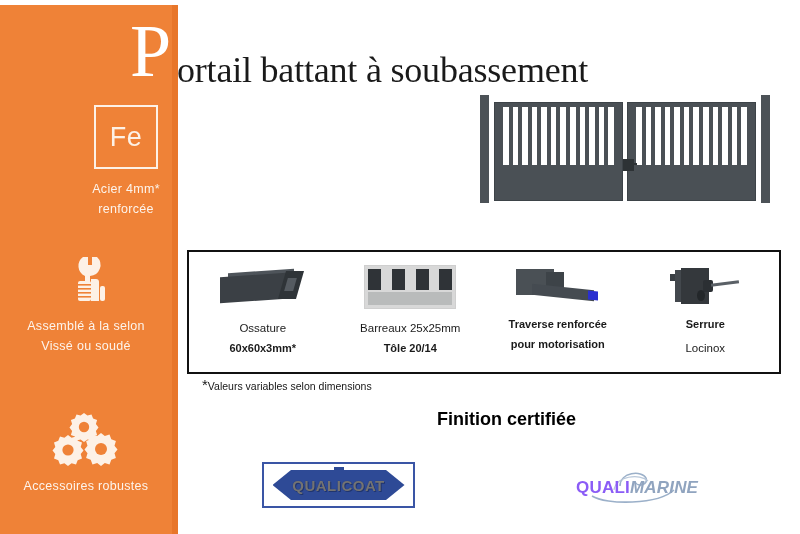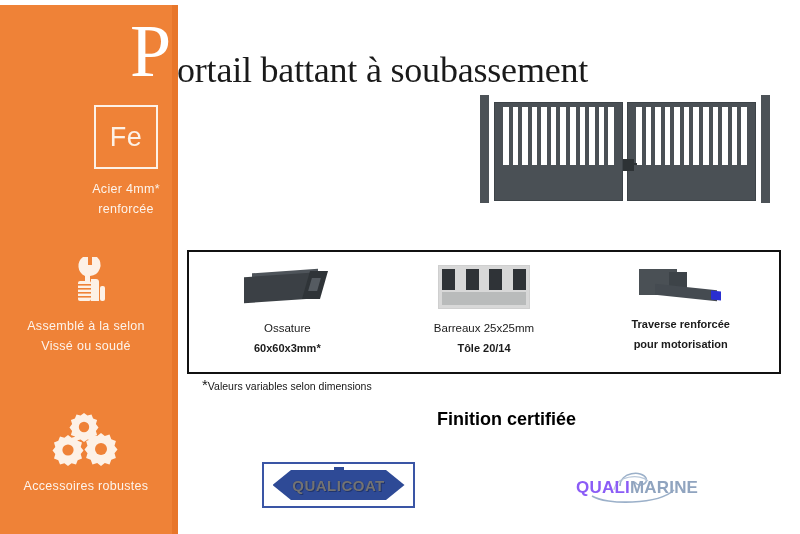--- a/index.html
+++ b/index.html
@@ -106,21 +106,21 @@
            justify-content:center;font-size:15px;font-weight:bold;letter-spacing:.5px;
            color:#737373;font-family:"Liberation Sans",sans-serif;
            text-shadow:0 0 1px #20356e,1px 1px 0 #20356e;}
   .qc-dot{position:absolute;left:50%;top:3px;margin-left:-5px;width:10px;height:7px;background:#2e4a96;}
 
   .qualimarine{position:absolute;left:562px;top:466px;width:148px;height:40px;}
   .qm-swoosh{position:absolute;left:0;top:0;}
   .qm-text{position:absolute;left:14px;top:12px;font-size:17px;font-weight:bold;letter-spacing:.2px;
            font-family:"Liberation Sans",sans-serif;}
   .qm-a{color:#8b5cf6;}
-  .qm-b{color:#90a4bf;}
+  .qm-b{color:#90a4bf;font-style:italic;}
 
   .topstrip{position:absolute;left:0;top:0;width:800px;height:5px;background:#ffffff;}
 </style>
 </head>
 <body>
 
 <div class="page">
 
   <div class="topstrip"></div>
 
@@ -263,20 +263,34 @@
           <div class="blk"></div>
             <div class="blk2"></div>
           <div class="arm"></div>
             <div class="tip"></div>
         </div>
       </div>
       <div class="comp-cap b">Traverse renforcée</div>
       <div class="comp-cap b">pour motorisation</div>
     </div>
 
+    <div class="comp">
+      <div class="comp-img">
+        <div class="lock">
+          <div class="tab"></div>
+            <div class="plate"></div>
+            <div class="body"></div>
+          <div class="cyl"></div>
+            <div class="key"></div>
+            <div class="knob"></div>
+        </div>
+      </div>
+      <div class="comp-cap b">Serrure</div>
+      <div class="comp-cap">Locinox</div>
+    </div>
 
   </div>
 
   <div class="footnote">
     <span class="star">*</span><span>Valeurs variables selon dimensions</span>
   </div>
 
   <div class="finition">Finition certifiée</div>
 
   <div class="qualicoat">

